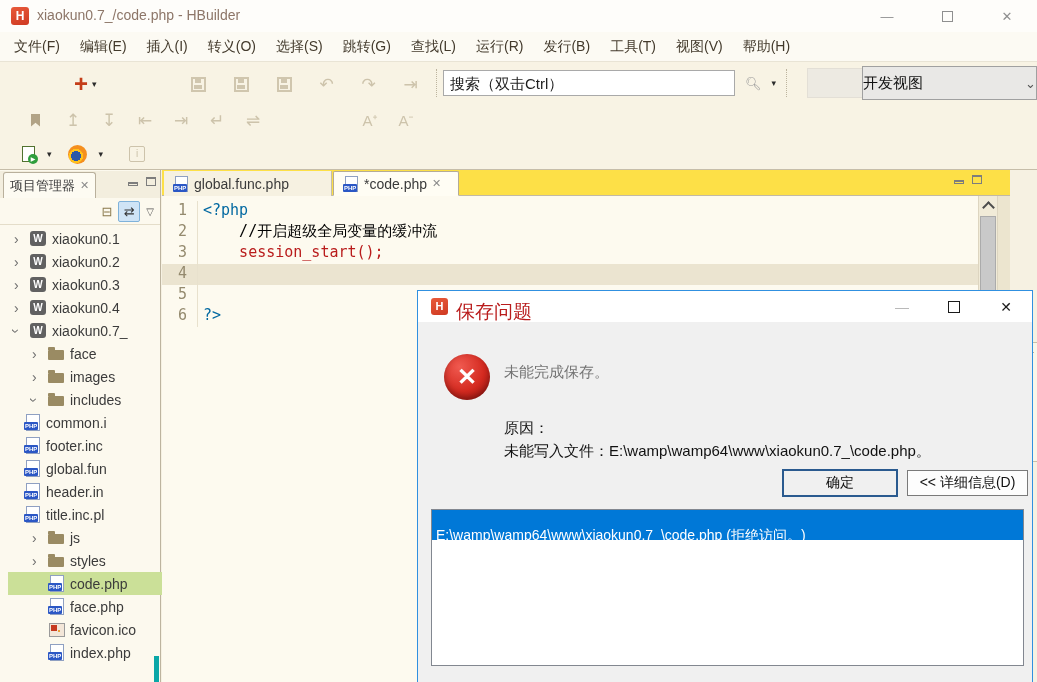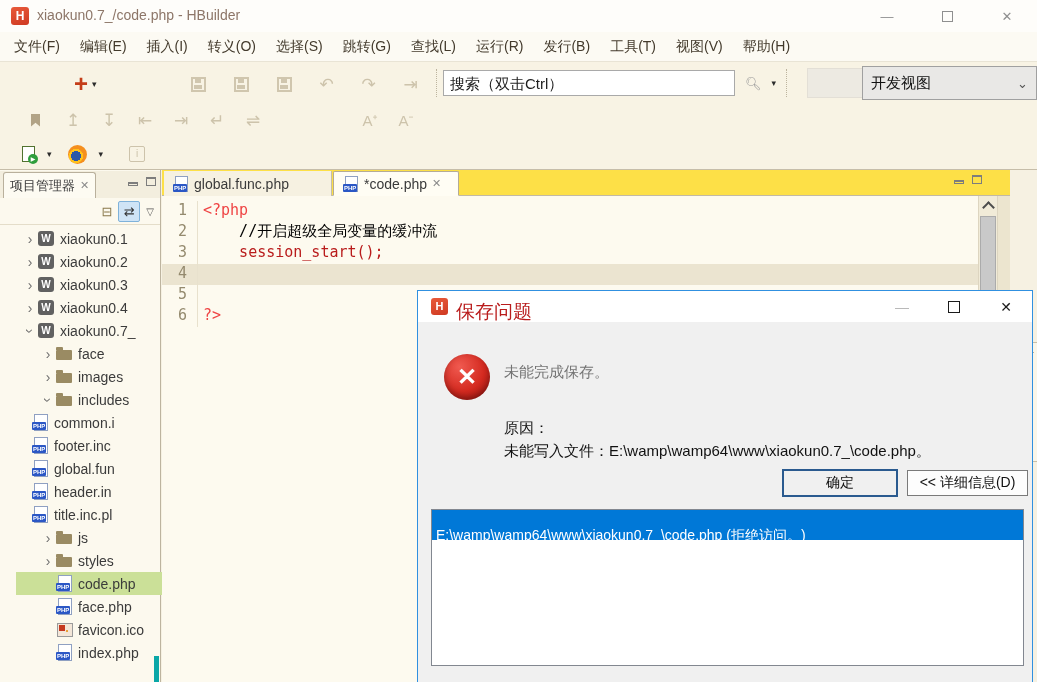--- a/index.html
+++ b/index.html
@@ -33,21 +33,21 @@
   .floppy::before { content:""; position:absolute; left:2px; top:0; width:6px; height:4px; background:#d0c6ae; }
   .floppy::after { content:""; position:absolute; left:1px; bottom:1px; width:8px; height:4px; background:#d0c6ae; }
   .vsep { width:1px; height:28px; border-left:1px dotted #bdb49e; margin:0 6px; }
   .search-input { width:292px; height:26px; border:1px solid #a9a9a9; background:#fff; font-size:15px;
                   padding:0 6px; font-family:"Liberation Sans",sans-serif; color:#000000; }
   .search-input::placeholder { color:#1e1e1e; opacity:1; }
   .mag { color:#9a9a9a; font-size:13px; margin:0 6px 0 10px; }
   .blank-box { width:66px; height:30px; background:#edeae2; border:1px solid #e3dfd6; margin-left:14px; }
   .view-select { position:absolute; left:862px; top:4px; width:175px; height:34px; background:#e9e8e6;
                  border:1px solid #a0a0a0; display:flex; align-items:center; font-size:15px; color:#111;
-                 padding:0 8px; justify-content:space-between; }
+                 padding:0 0; justify-content:space-between; }
   .chev { color:#555; font-size:13px; }
   .bookmark { width:9px; height:13px; background:#b2a386; clip-path:polygon(0 0,100% 0,100% 100%,50% 72%,0 100%); margin:0 15px; }
   .runfile { position:relative; width:13px; height:16px; border:1px solid #51722f; background:#fff; margin-left:12px; }
   .runfile .play { position:absolute; right:-4px; bottom:-3px; width:10px; height:10px; border-radius:50%;
                    background:#2f9e3d; color:#fff; font-size:6px; line-height:10px; text-align:center; }
   .firefox { width:19px; height:19px; border-radius:50%; margin-left:12px;
              background:radial-gradient(circle at 42% 58%, #2a57a8 0 32%, #ffc21a 33% 45%, #f58f1e 46% 72%, #e0650d 100%); }
   .info-ic { width:16px; height:16px; border:1px solid #cdc3ab; color:#cdc3ab; font-size:10px; text-align:center;
              line-height:14px; margin-left:22px; border-radius:2px; }
 
@@ -64,21 +64,21 @@
   .view-btns { position:absolute; right:4px; top:6px; display:flex; gap:8px; }
   .vb-min { width:10px; height:4px; border:1px solid #7d7d7d; border-top:2px solid #7d7d7d; margin-top:5px; }
   .vb-max { width:10px; height:9px; border:1px solid #7d7d7d; border-top:2px solid #7d7d7d; }
   .side-tools { position:absolute; left:0; top:28px; width:160px; height:27px; border-bottom:1px solid #e4ddc9;
                 display:flex; align-items:center; justify-content:flex-end; gap:6px; padding-right:6px; }
   .ic-collapse { color:#8a7a4d; font-size:13px; }
   .ic-link { width:22px; height:21px; background:#cfe4f6; border:1px solid #7fb2da; color:#333;
              font-size:13px; text-align:center; line-height:19px; border-radius:2px; }
   .ic-ddown { color:#555; font-size:10px; }
 
-  .tree { position:absolute; left:16px; top:57px; width:160px; height:455px; overflow:hidden;text-align:center; }
+  .tree { position:absolute; left:8px; top:57px; width:160px; height:455px; overflow:hidden; }
   .tree-row { display:flex; align-items:center; height:23px; font-size:14px; color:#3b3b3b; white-space:nowrap; overflow:hidden; }
   .tree-row[data-depth="0"]{ padding-left:6px; } .tree-row[data-depth="1"]{ padding-left:24px; } .tree-row[data-depth="2"]{ }
   .tree-row[data-selected="true"]{ background:#cbe098; }
   .t-arrow { width:16px; color:#6e6e6e; font-size:14px; flex:0 0 16px; }
   .tree-row[data-arrow="collapsed"] .t-arrow::before { content:"›"; }
   .tree-row[data-arrow="expanded"] .t-arrow::before { content:"›"; display:inline-block; transform:rotate(90deg); }
   .t-icon { position:relative; flex:0 0 18px; height:17px; margin-right:4px; }
   .tree-row[data-icon="w-project"] .t-icon::before { content:"W"; position:absolute; left:0; top:1px; width:16px; height:15px;
       background:#616161; border-radius:3px; color:#fff; font-size:10px; font-weight:bold; text-align:center; line-height:15px; }
   .tree-row[data-icon="folder"] .t-icon::before { content:""; position:absolute; left:0; top:5px; width:16px; height:10px;
@@ -105,21 +105,21 @@
   .php-mini::before { content:""; position:absolute; left:2px; top:0; width:11px; height:14px; background:#fff; border:1px solid #8fa0c2; }
   .php-mini::after { content:"PHP"; position:absolute; left:0; bottom:0; background:#2b57c5; color:#fff; font-size:6px;
       font-weight:bold; line-height:8px; padding:0 1px; border-radius:1px; }
   .etab-view-btns { position:absolute; right:28px; top:5px; display:flex; gap:8px; }
 
   .code-pane { position:absolute; left:0; top:26px; width:816px; height:486px; padding-top:5px; }
   .code-line { display:flex; height:21px; font-family:"DejaVu Sans Mono", monospace; font-size:15px; }
   .code-line[data-current="true"] { background:#ebe4d0; }
   .ln { flex:0 0 36px; text-align:right; padding-right:10px; color:#948a6e; border-right:1px solid #e8e1cd; }
   .ct { padding-left:5px; white-space:pre; color:#b91c1c; }
-  .code-line[data-type="phptag"] .ct { color:#ef4444; }
+  .code-line[data-type="phptag"] .ct { color:#0369a1; }
   .code-line[data-type="comment"] .ct { color:#000000; }
 
   .scrollbar { position:absolute; left:816px; top:26px; width:19px; height:486px; background:#f1ebd8; border-left:1px solid #ddd5c0; }
   .sb-up { position:absolute; left:0; top:0; width:18px; height:18px; }
   .sb-up::before { content:""; position:absolute; left:5px; top:7px; width:7px; height:7px;
       border-left:2px solid #4c4c4c; border-top:2px solid #4c4c4c; transform:rotate(45deg); }
   .sb-thumb { position:absolute; left:1px; top:20px; width:16px; height:260px; background:#c9c9c9; border:1px solid #ababab; }
   .anno-col { position:absolute; left:835px; top:26px; width:13px; height:486px; background:#ece5cf; border-left:1px solid #ddd5c0; }
 
   

